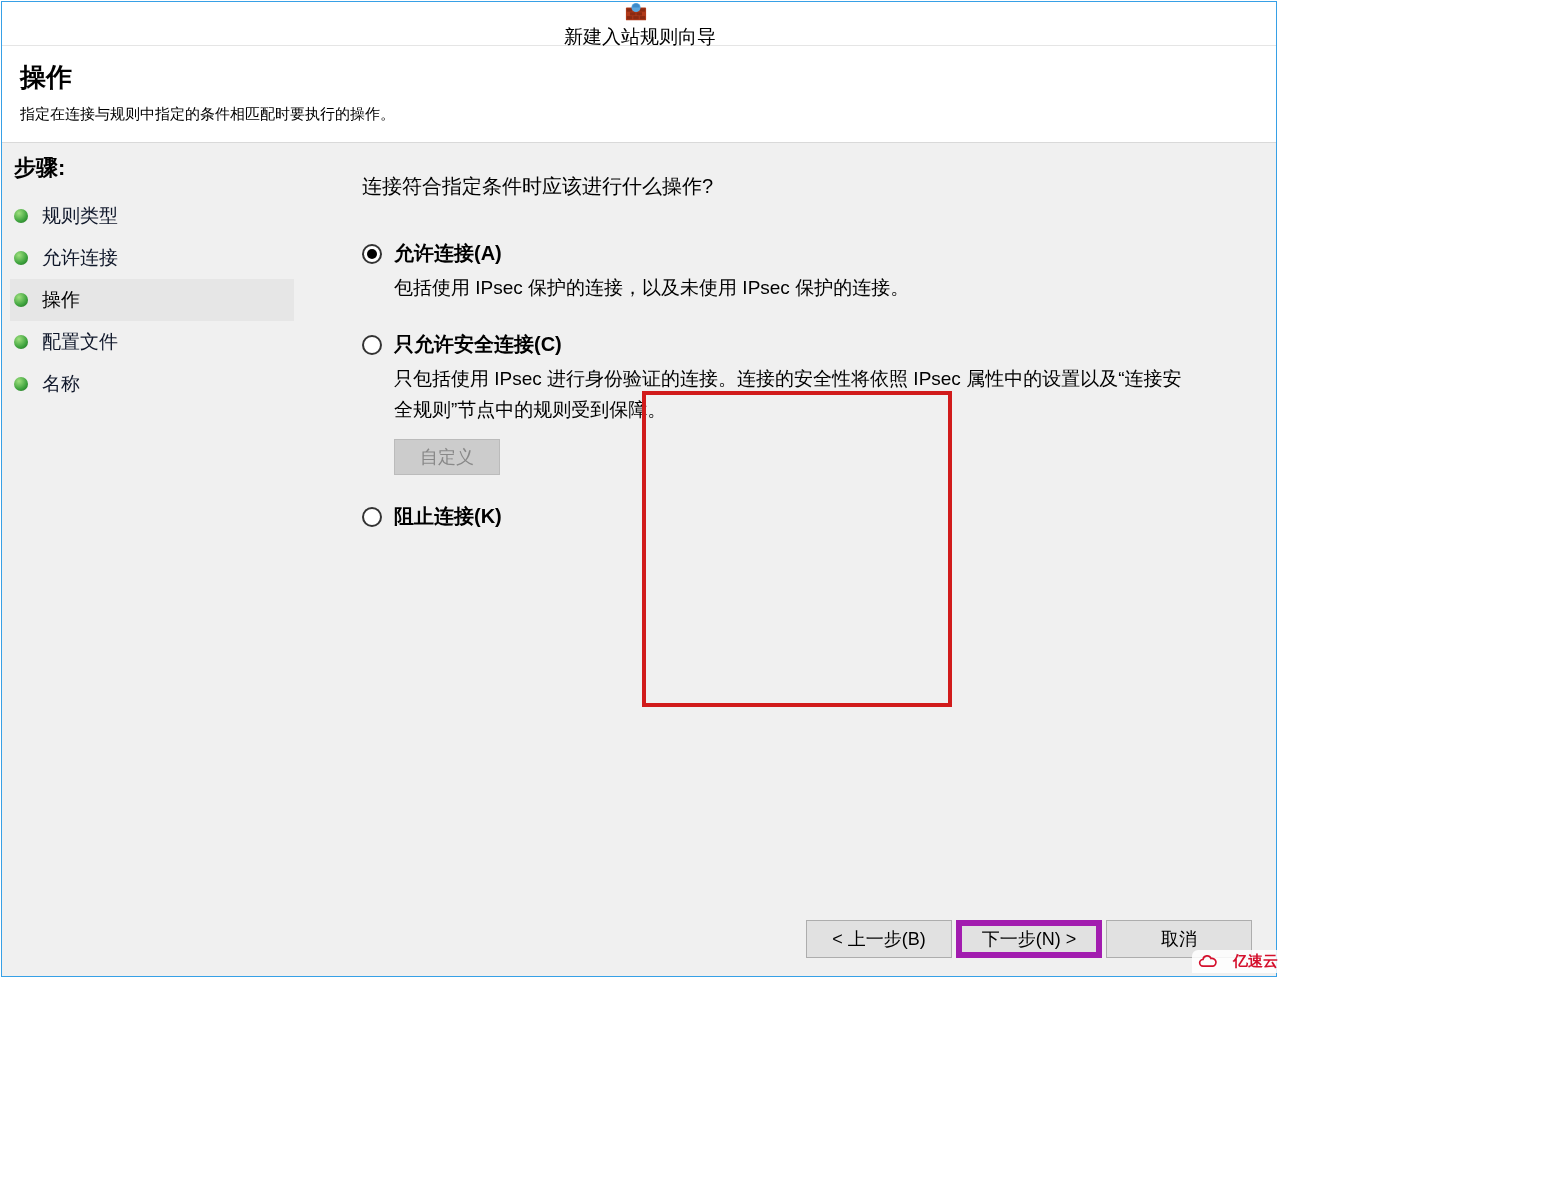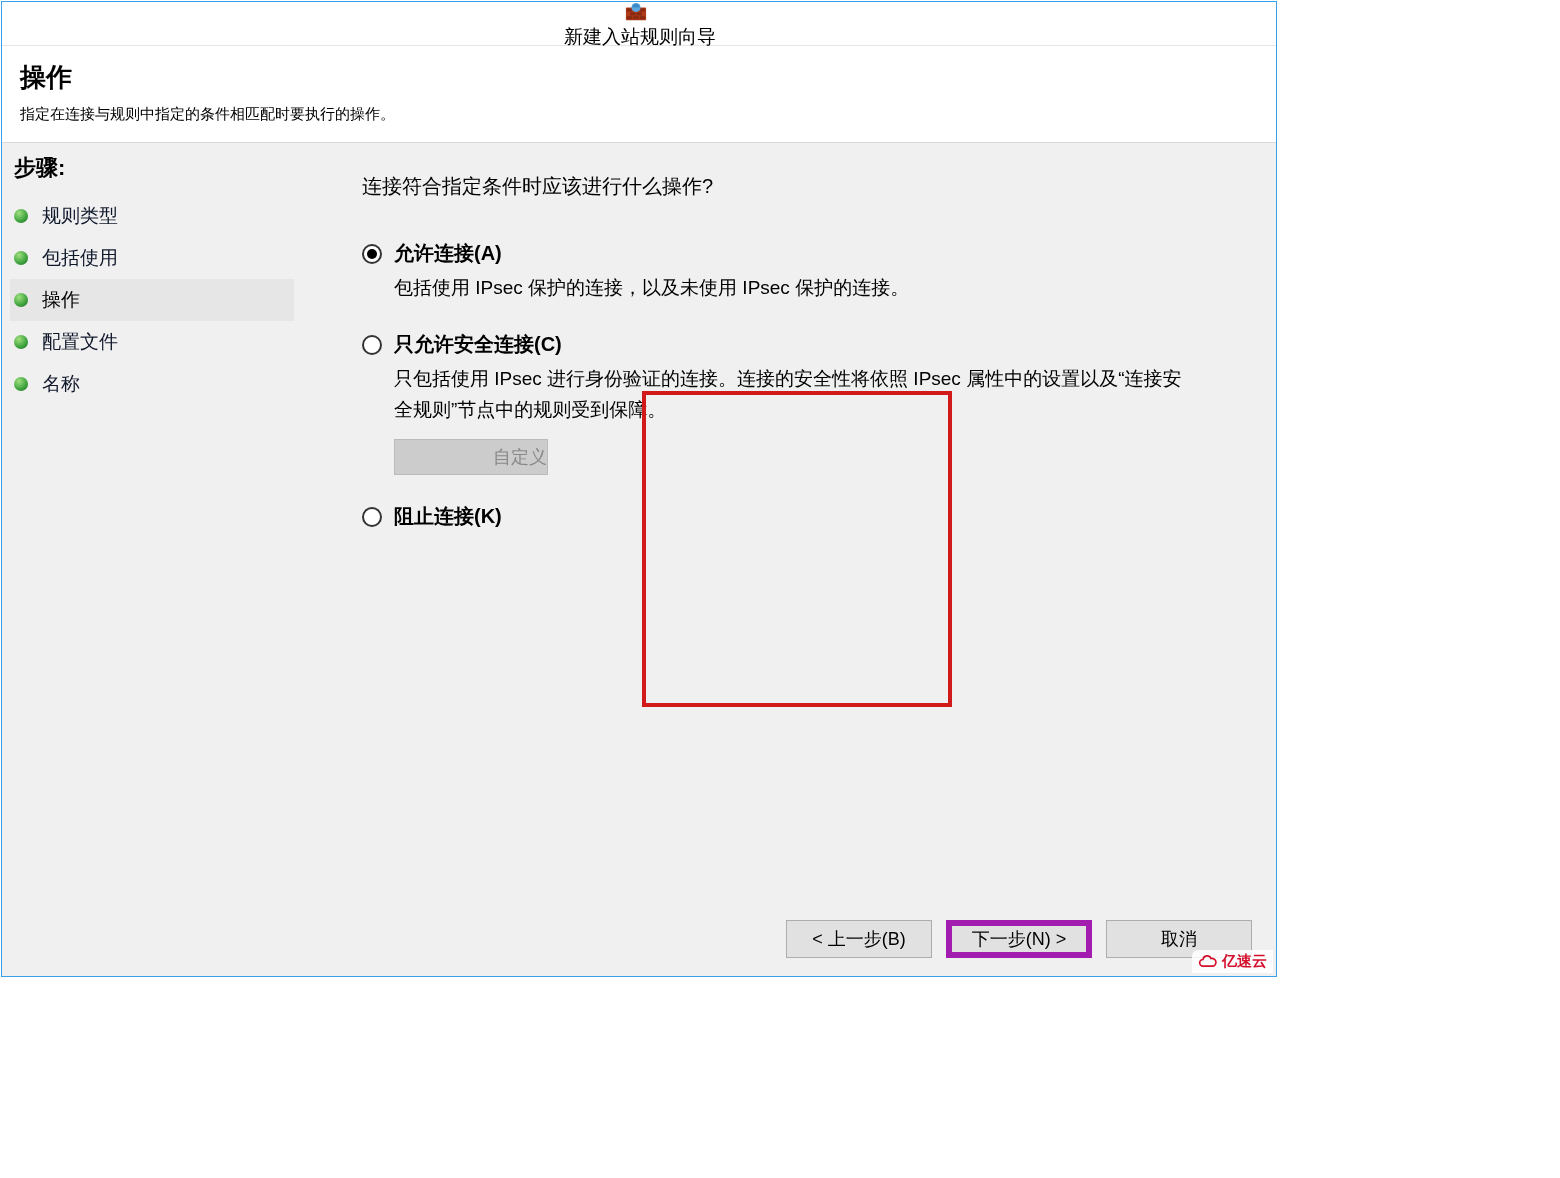--- a/index.html
+++ b/index.html
@@ -145,34 +145,34 @@
   .opt-desc {
     font-size: 19px;
     margin-left: 32px;
     line-height: 1.6;
     color: #000;
     max-width: 800px;
   }
   .custom-btn {
     margin-left: 32px;
     margin-top: 14px;
-    width: 154px; height: 36px;
+    width: 106px; height: 36px;
     background: #ccc;
     color: #888;
     border: 1px solid #bbb;
     font-size: 18px;
-    text-align: right;
+    text-align: center;
     line-height: 34px;
   }
   .footer {
     position: absolute;
     bottom: 18px;
     right: 24px;
     display: flex;
-    gap: 14px;
+    gap: 4px;
   }
   .btn {
     min-width: 146px;
     height: 38px;
     background: #e1e1e1;
     border: 1px solid #adadad;
     font-size: 18px;
     display: flex;
     align-items: center;
     justify-content: center;
@@ -186,20 +186,21 @@
     position: absolute;
     right: 0; bottom: 0;
     display: flex;
     align-items: center;
     font-size: 15px;
     color: #d40f2c;
     font-weight: bold;
     background: rgba(255,255,255,0.85);
     padding: 2px 6px;
     border-top-left-radius: 6px;
+    gap: 11px;
   }
   .watermark svg { margin-right: 4px; }
   .outer {
     width: 1560px; height: 1178px;
     background: #fff;
     position: relative;
     padding-top: 1px;
     padding-left: 1px;
   }
 </style>
@@ -240,21 +241,21 @@
 
     <div class="sidebar">
       <div class="steps-title">步骤:</div>
 
       <div class="step-item">
         <span class="bullet"></span>
         <span>规则类型</span>
       </div>
       <div class="step-item">
         <span class="bullet"></span>
-        <span>包括使用</span>
+        <span>允许连接</span>
       </div>
       <div class="step-item active">
         <span class="bullet"></span>
         <span>操作</span>
       </div>
       <div class="step-item">
         <span class="bullet"></span>
         <span>配置文件</span>
       </div>
       <div class="step-item">

